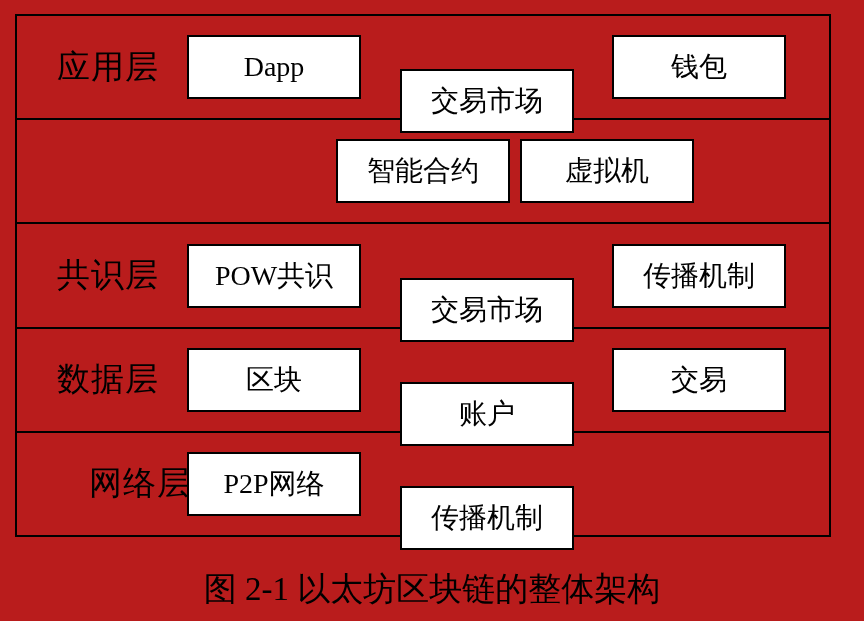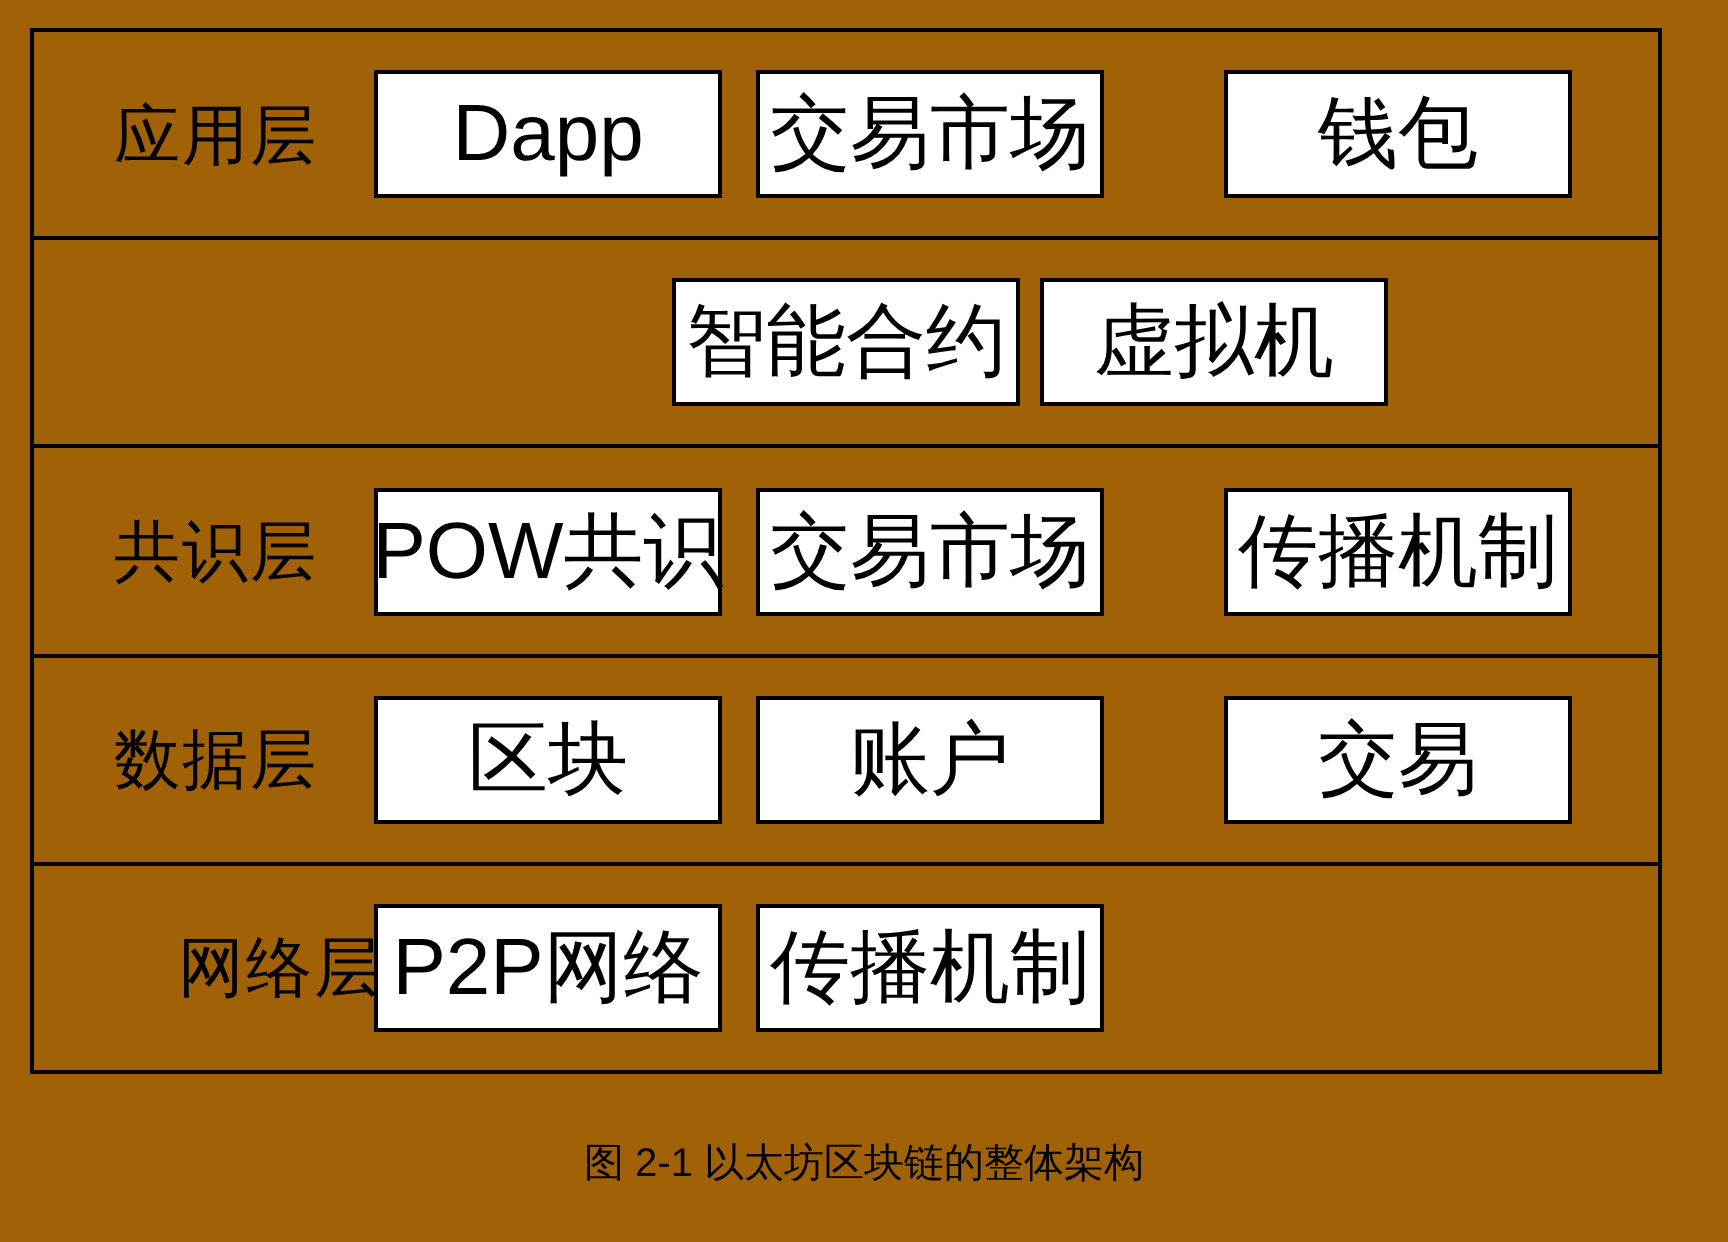--- a/index.html
+++ b/index.html
@@ -4,22 +4,22 @@
 <style>
   html, body {
     margin: 0;
     padding: 0;
     background: #ffffff;
   }
   .stage {
     position: relative;
     width: 864px;
     height: 621px;
-    background: #a16207;
-    font-family: Liberation Sans, sans-serif;
+    background: #b91c1c;
+    font-family: Liberation Serif, serif;
     color: #000000;
     overflow: hidden;
   }
   .outer-frame {
     position: absolute;
     left: 15px;
     top: 14px;
     width: 812px;
     height: 519px;
     border: 2px solid #000000;
@@ -48,39 +48,39 @@
     position: absolute;
     top: 50%;
     transform: translateY(-50%);
     width: 174px;
     height: 64px;
     border: 2px solid #000000;
     box-sizing: border-box;
     display: flex;
     align-items: center;
     justify-content: center;
-    font-size: 40px;
+    font-size: 28px;
     line-height: 1;
     white-space: nowrap;
     background: #ffffff;
   }
   
   .pos-a { left: 170px; }
-  .pos-b { left: 361px; }
+  .pos-b { left: 383px; margin-top: 34px; }
   .pos-c { left: 595px; }
   .pos-d { left: 271px; margin-left: 48px; } 
   .pos-e { left: 503px; } 
 
   .figure-caption {
     position: absolute;
     left: 0;
     top: 570px;
     width: 100%;
     text-align: center;
-    font-size: 20px;
+    font-size: 33px;
     line-height: 1.2;
     white-space: nowrap;
   }
 </style>
 </head>
 <body>
 
 <div class="stage">
 
   <div class="outer-frame">

